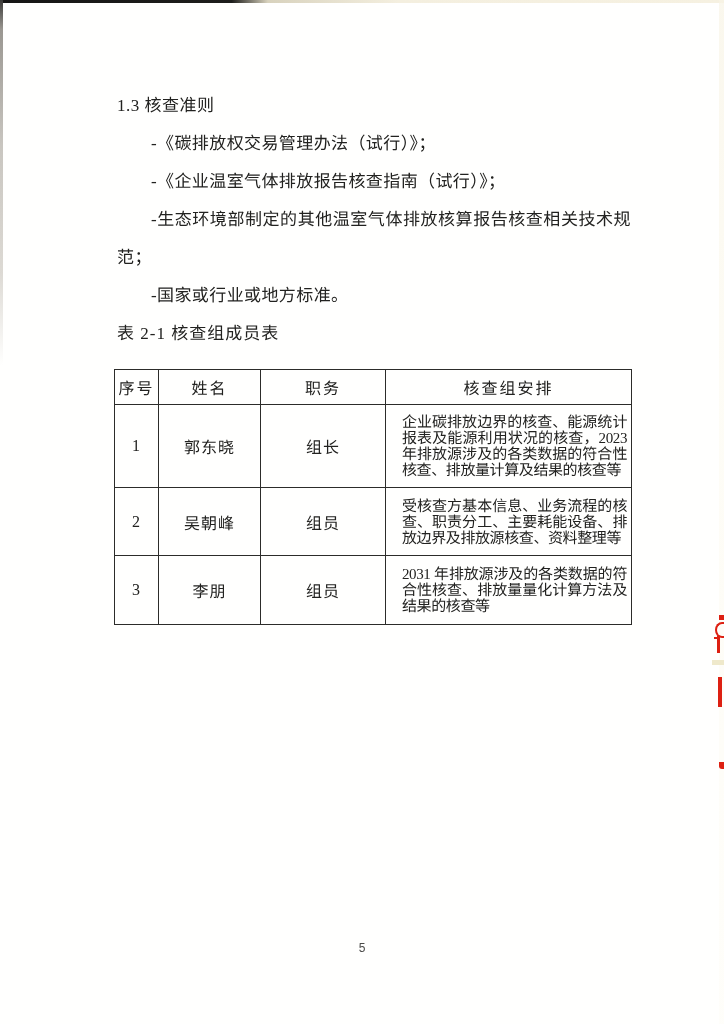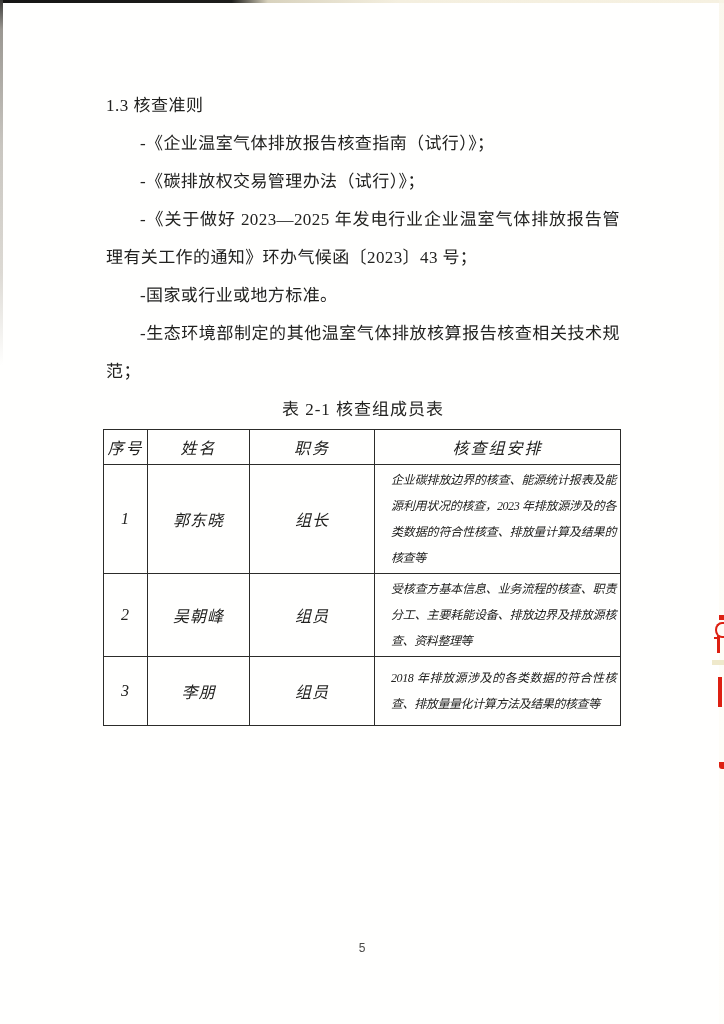--- a/index.html
+++ b/index.html
@@ -55,57 +55,55 @@
     content: ""; position: absolute;
     left: -3px; top: 1px; width: 3px; height: 2px; background: #dd2012;
   }
   .yellow-smudge { position: absolute; left: 712px; top: 660px; width: 12px; height: 5px; background: #efe9cb; }
   .red-bar-b    { left: 718px; top: 677px; width: 4px;  height: 30px; }
   .red-hook-a   { left: 719px; top: 762px; width: 5px;  height: 7px; border-radius: 0 0 0 3px; }
 
   
   .content {
     position: absolute;
-    left: 106px;
+    left: 117px;
     top: 87px;
     width: 514px;
   }
   .content p, .content h2, .content h3 {
     margin: 0;
     padding: 0;
     font-size: 17px;
     line-height: 38px;
     font-weight: normal;
   }
   .heading {
     font-weight: bold;
     letter-spacing: .5px;
   }
   .criteria-item, .body-paragraph {
     text-indent: 2em;
     text-align: justify;
     letter-spacing: .4px;
   }
   .table-caption {
-    text-align: center;
     font-weight: bold;
     font-size: 17px;
     line-height: 38px;
     margin: 0;
     letter-spacing: 1px;
   }
 
   
   table.team {
     border-collapse: collapse;
     table-layout: fixed;
     width: 517px;
     margin-left: -3px;
-    margin-top: 0;
-    font-style: italic;
+    margin-top: 16px;
   }
   table.team col.c-no   { width: 44px;  }
   table.team col.c-name { width: 102px; }
   table.team col.c-role { width: 125px; }
   table.team col.c-duty { width: 246px; }
   table.team th, table.team td {
     border: 1.6px solid #2c2c2a;
     font-weight: normal;
     vertical-align: middle;
     overflow: hidden;
@@ -115,22 +113,22 @@
     font-size: 16px;
     text-align: center;
     letter-spacing: 2px;
   }
   td.cell-center {
     text-align: center;
     font-size: 16px;
     letter-spacing: 1px;
   }
   td.cell-duty {
-    font-size: 12px;
-    line-height: 26px;
+    font-size: 15px;
+    line-height: 16px;
     padding: 2px 4px 2px 16px;
     text-align: justify;
     letter-spacing: -0.4px;
   }
   tr.row-1 td { height: 78px; }
   tr.row-2 td { height: 63px; }
   tr.row-3 td { height: 64px; }
 
   .page-number {
     position: absolute;
@@ -154,25 +152,24 @@
 <div class="red-curve-a"></div>
 <div class="red-mark red-bar-a"></div>
 <div class="yellow-smudge"></div>
 <div class="red-mark red-bar-b"></div>
 <div class="red-mark red-hook-a"></div>
 
 <div class="content">
 
   <h2 class="heading">1.3 核查准则</h2>
 
+  <p class="criteria-item">-《碳排放权交易管理办法（试行）》；</p>
   <p class="criteria-item">-《企业温室气体排放报告核查指南（试行）》；</p>
-  <p class="criteria-item">-《碳排放权交易管理办法（试行）》；</p>
-  <p class="criteria-item">-《关于做好 2023—2025 年发电行业企业温室气体排放报告管理有关工作的通知》环办气候函〔2023〕43 号；</p>
+  <p class="criteria-item">-生态环境部制定的其他温室气体排放核算报告核查相关技术规范；</p>
   <p class="criteria-item">-国家或行业或地方标准。</p>
-  <p class="criteria-item">-生态环境部制定的其他温室气体排放核算报告核查相关技术规范；</p>
 
 
 
   <p class="table-caption">表 2-1 核查组成员表</p>
 
   <table class="team">
     <colgroup>
       <col class="c-no">
         <col class="c-name">
         <col class="c-role">
@@ -196,19 +193,19 @@
       <tr class="row-2">
         <td class="cell-center">2</td>
         <td class="cell-center">吴朝峰</td>
         <td class="cell-center">组员</td>
         <td class="cell-duty">受核查方基本信息、业务流程的核查、职责分工、主要耗能设备、排放边界及排放源核查、资料整理等</td>
       </tr>
       <tr class="row-3">
         <td class="cell-center">3</td>
         <td class="cell-center">李朋</td>
         <td class="cell-center">组员</td>
-        <td class="cell-duty">2018 年排放源涉及的各类数据的符合性核查、排放量量化计算方法及结果的核查等</td>
+        <td class="cell-duty">2031 年排放源涉及的各类数据的符合性核查、排放量量化计算方法及结果的核查等</td>
       </tr>
     </tbody>
   </table>
 </div>
 
 <div class="page-number">5</div>
 
 </body></html>

